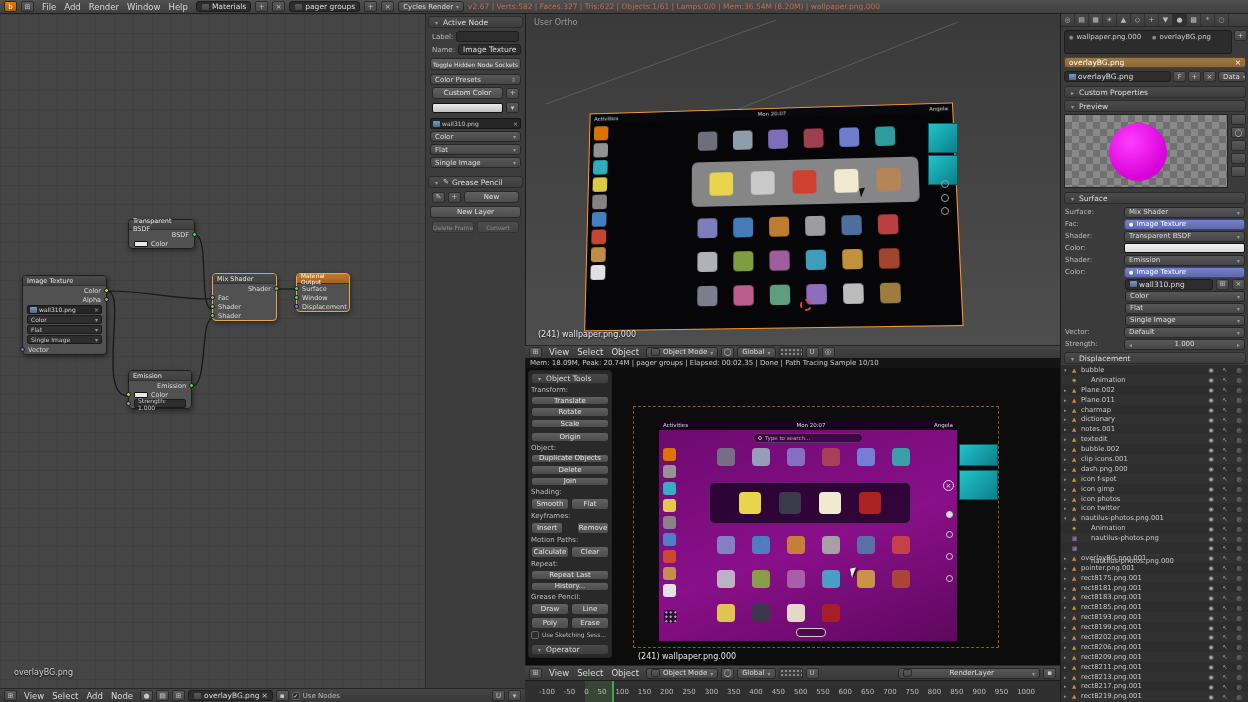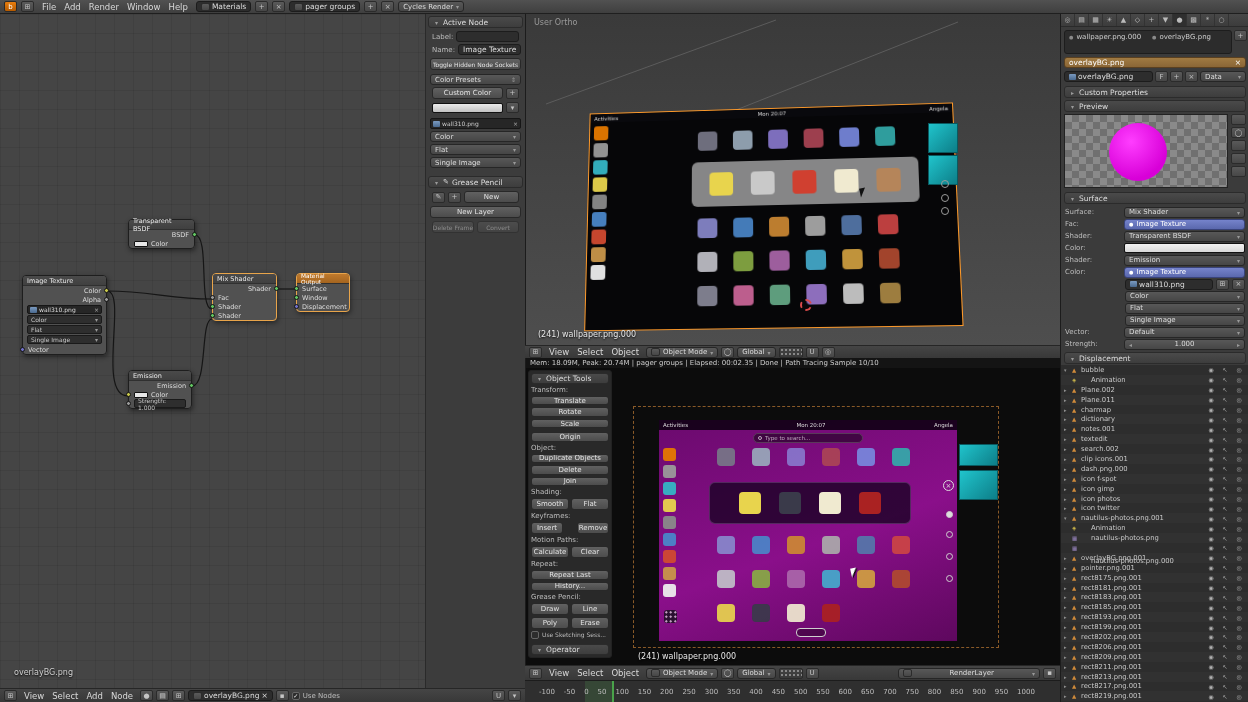--- a/index.html
+++ b/index.html
@@ -100,20 +100,21 @@
     <span class="fld">
         <span class="ibox" style="height:8px;min-width:9px;"></span>
         <span>pager groups</span>
       </span>
     <span class="ibox">+</span>
     <span class="ibox">×</span>
     <span class="dd">
         <span>Cycles Render</span>
         <span class="dda">▾</span>
       </span>
+    <span style="color:#c46a50;font-size:7.5px;white-space:nowrap;">v2.67 | Verts:582 | Faces:327 | Tris:622 | Objects:1/61 | Lamps:0/0 | Mem:36.54M (8.20M) | wallpaper.png.000</span>
   </div>
 
   <div id="node-ed" class="abs" style="left:0;top:14px;width:525px;height:674px;overflow:hidden;">
     <svg class="abs" width="525" height="674" style="left:0;top:0;">
       <path d="M107,277 C150,277 170,285 212,285" stroke="#161616" stroke-width="1.2" fill="none"></path>
       <path d="M107,277 C128,277 96,382 128,382" stroke="#161616" stroke-width="1.2" fill="none"></path>
       <path d="M195,221 C210,221 198,295 212,295" stroke="#161616" stroke-width="1.2" fill="none"></path>
       <path d="M192,372 C208,372 200,305 212,305" stroke="#161616" stroke-width="1.2" fill="none"></path>
       <path d="M277,275 C285,275 288,275 296,275" stroke="#161616" stroke-width="1.2" fill="none"></path>
     </svg>
@@ -621,21 +622,21 @@
     </div>
 
     <div class="abs flex" style="left:3px;top:57px;width:182px;gap:2px;">
       <span class="fld" style="flex:1;">
           <i class="fico"></i>
           <span>overlayBG.png</span>
         </span>
       <span class="ibox">F</span>
       <span class="ibox">+</span>
       <span class="ibox">×</span>
-      <span class="dd" style="width:46px;">
+      <span class="dd" style="width:28px;">
           <span>Data</span>
           <span class="dda">▾</span>
         </span>
     </div>
 
     <div class="phead abs" style="left:3px;top:72px;width:182px;">
         <span class="tri">▸</span>
         <span>Custom Properties</span>
       </div>
     <div class="phead abs" style="left:3px;top:86px;width:182px;">
@@ -819,21 +820,21 @@
           <span class="oic" style="color: rgb(207, 138, 58);">▲</span>
           <span class="olbl">textedit</span>
           <span class="ovis">◉</span>
           <span class="osel">↖</span>
           <span class="oren">◎</span>
         </div>
 
         <div class="orow">
           <span class="oexp">▸</span>
           <span class="oic" style="color: rgb(207, 138, 58);">▲</span>
-          <span class="olbl">search.002</span>
+          <span class="olbl">bubble.002</span>
           <span class="ovis">◉</span>
           <span class="osel">↖</span>
           <span class="oren">◎</span>
         </div>
 
         <div class="orow">
           <span class="oexp">▸</span>
           <span class="oic" style="color: rgb(207, 138, 58);">▲</span>
           <span class="olbl">clip icons.001</span>
           <span class="ovis">◉</span>

